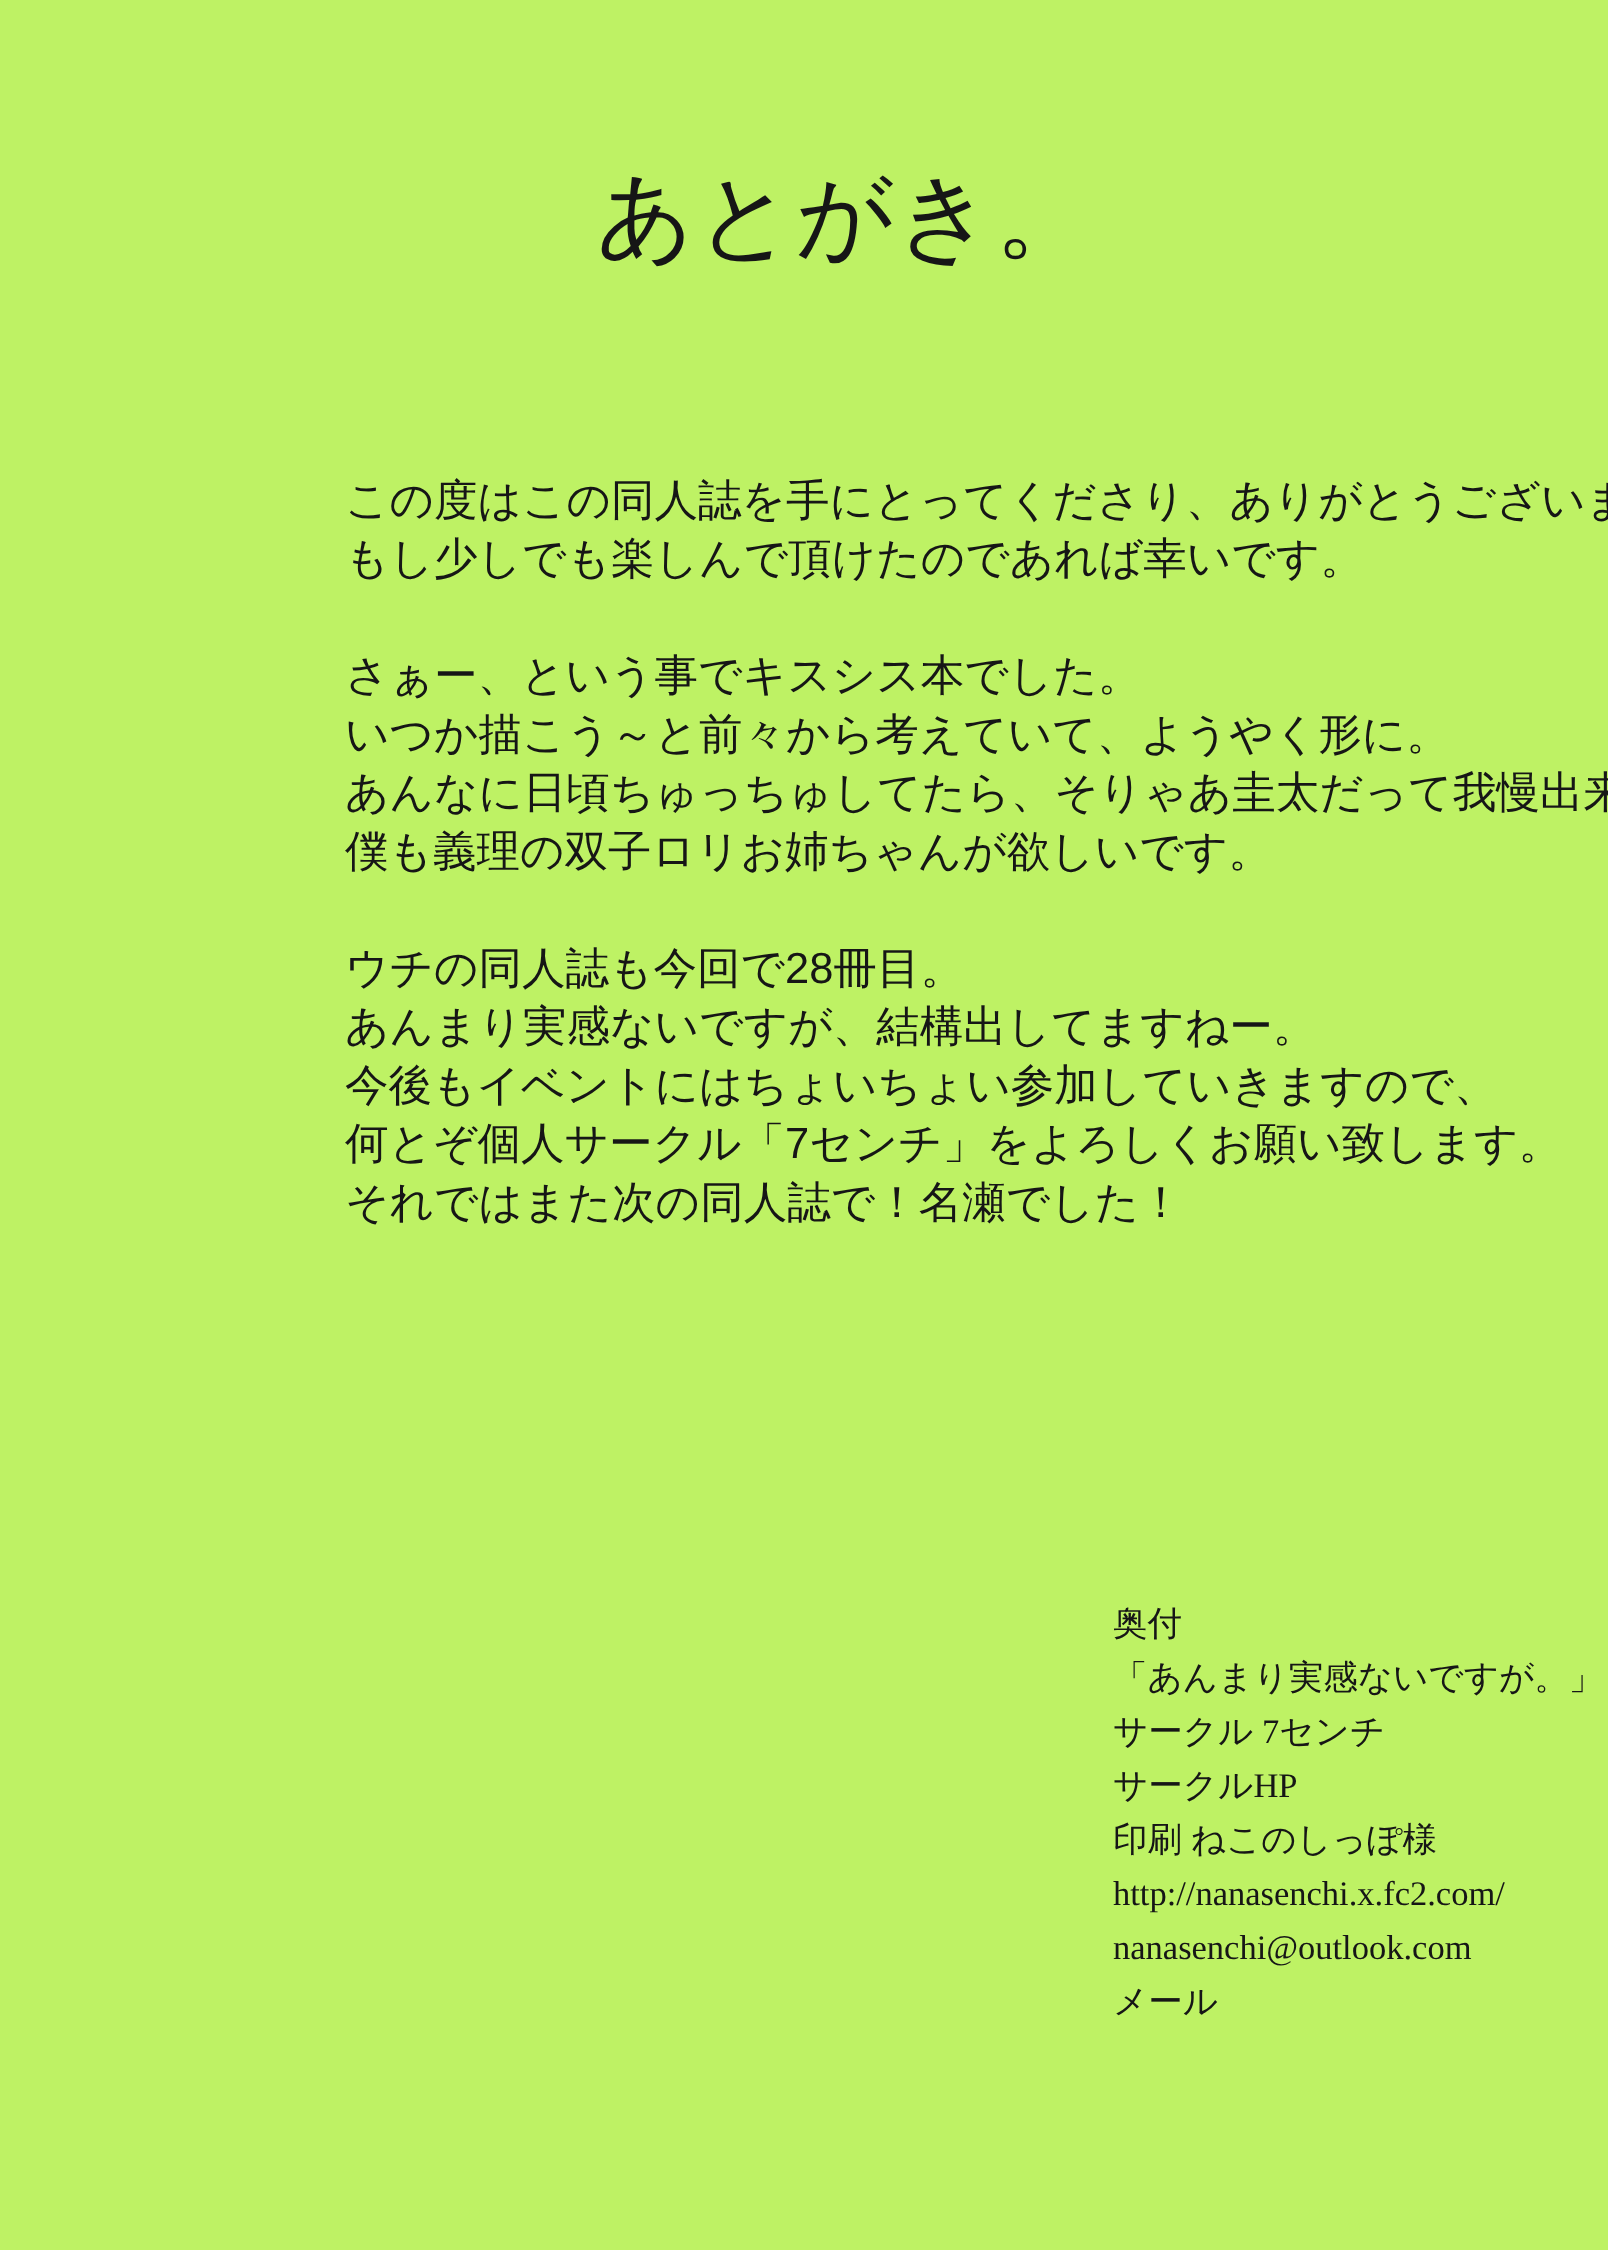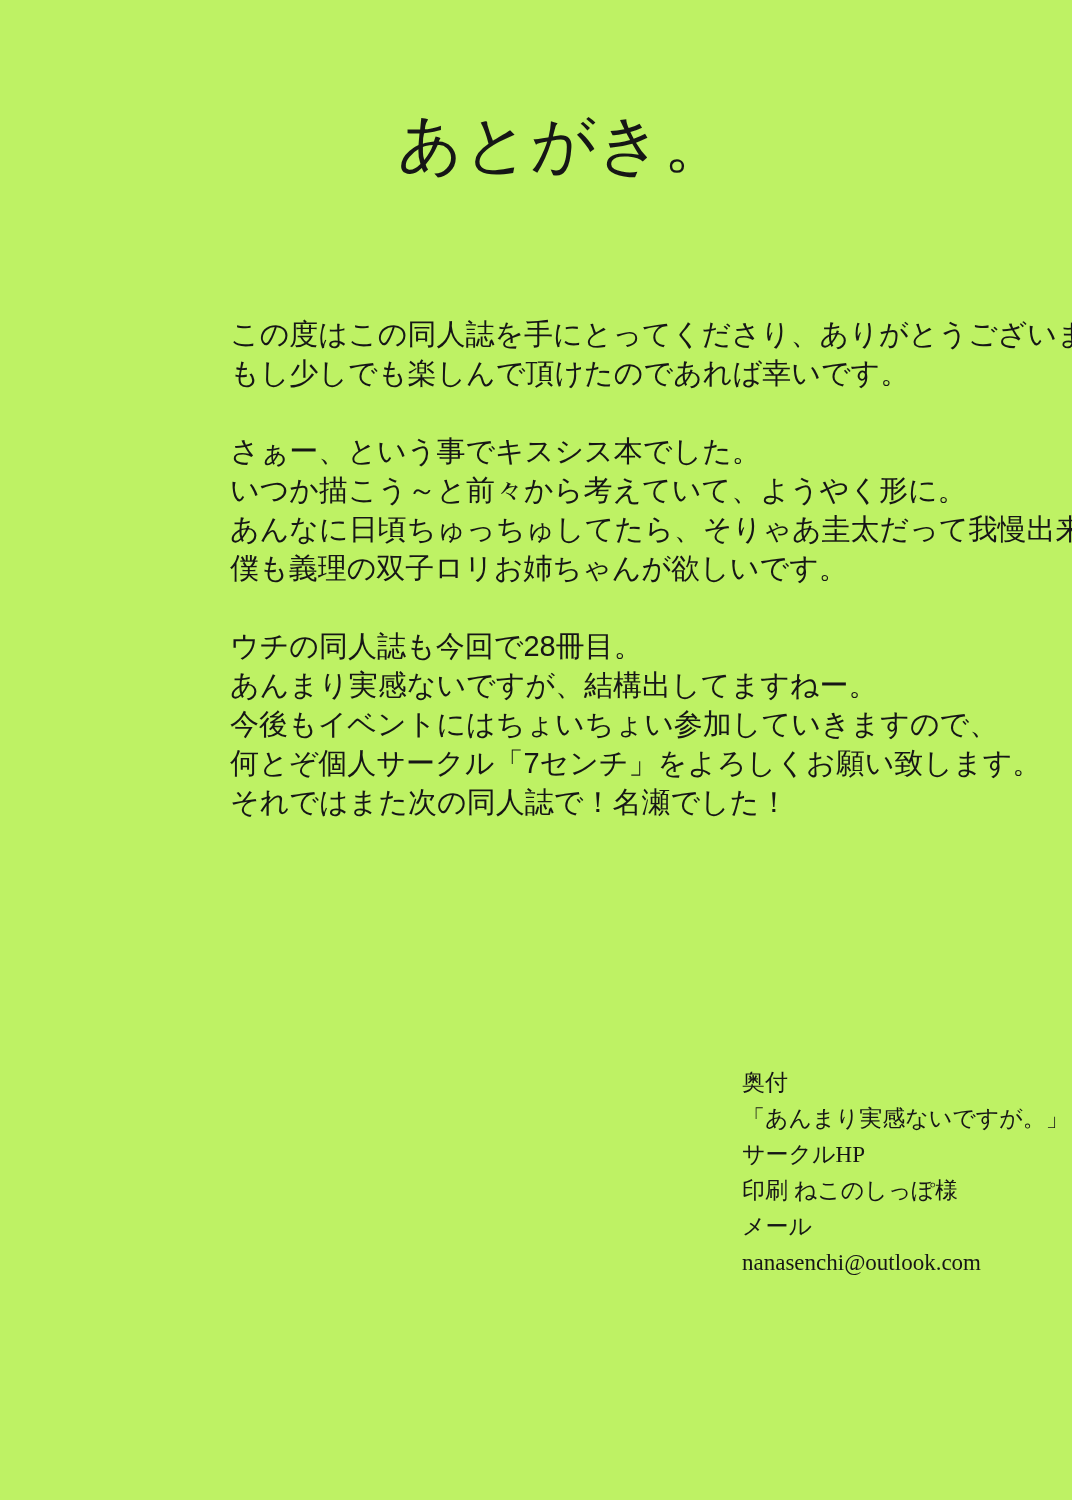--- a/index.html
+++ b/index.html
@@ -78,19 +78,21 @@
       <div class="line">今後もイベントにはちょいちょい参加していきますので、</div>
       <div class="line">何とぞ個人サークル「7センチ」をよろしくお願い致します。</div>
       <div class="line">それではまた次の同人誌で！名瀬でした！</div>
     </div>
 
   </div>
 
   <div class="colophon">
     <div class="line">奥付</div>
     <div class="line">「あんまり実感ないですが。」</div>
+    <div class="line">サークル 7センチ</div>
     <div class="line">サークルHP</div>
     <div class="line">印刷 ねこのしっぽ様</div>
+    <div class="line">http://nanasenchi.x.fc2.com/</div>
+    <div class="line">nanasenchi@outlook.com</div>
     <div class="line">メール</div>
-    <div class="line">nanasenchi@outlook.com</div>
   </div>
 
 </div>
 
 </body></html>

